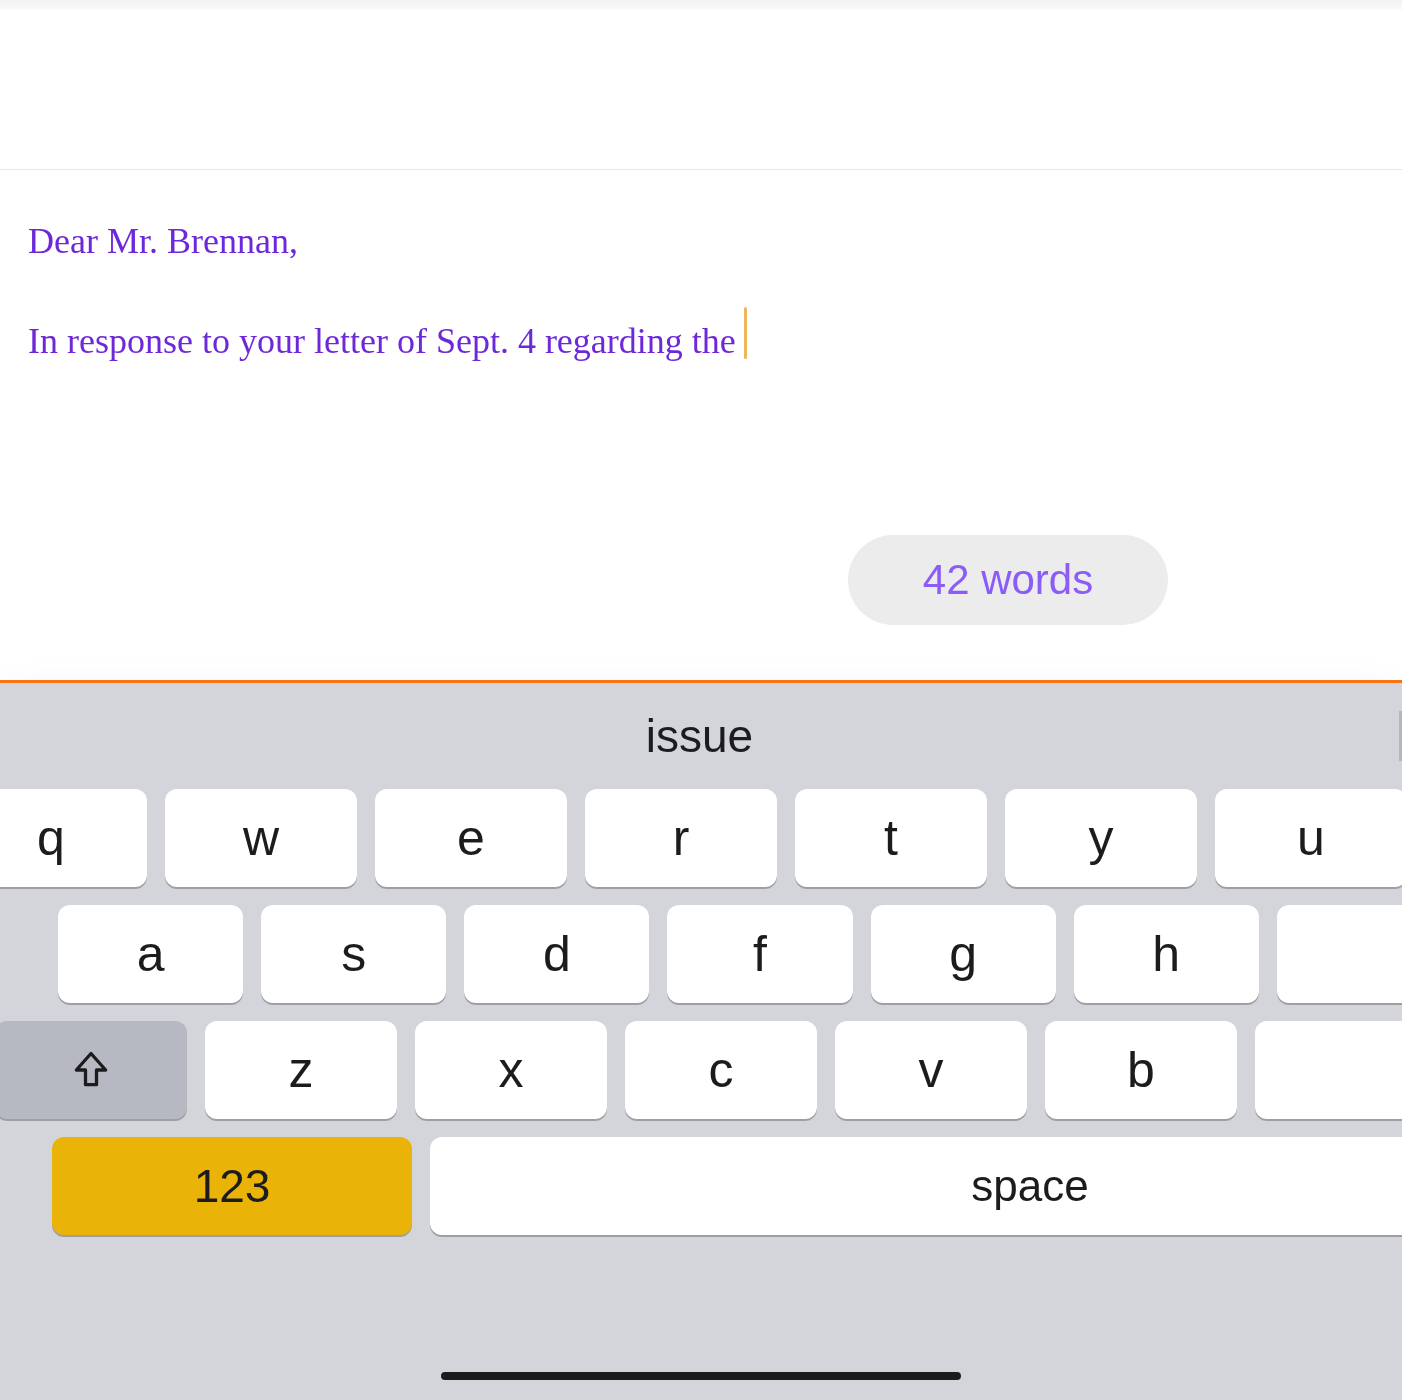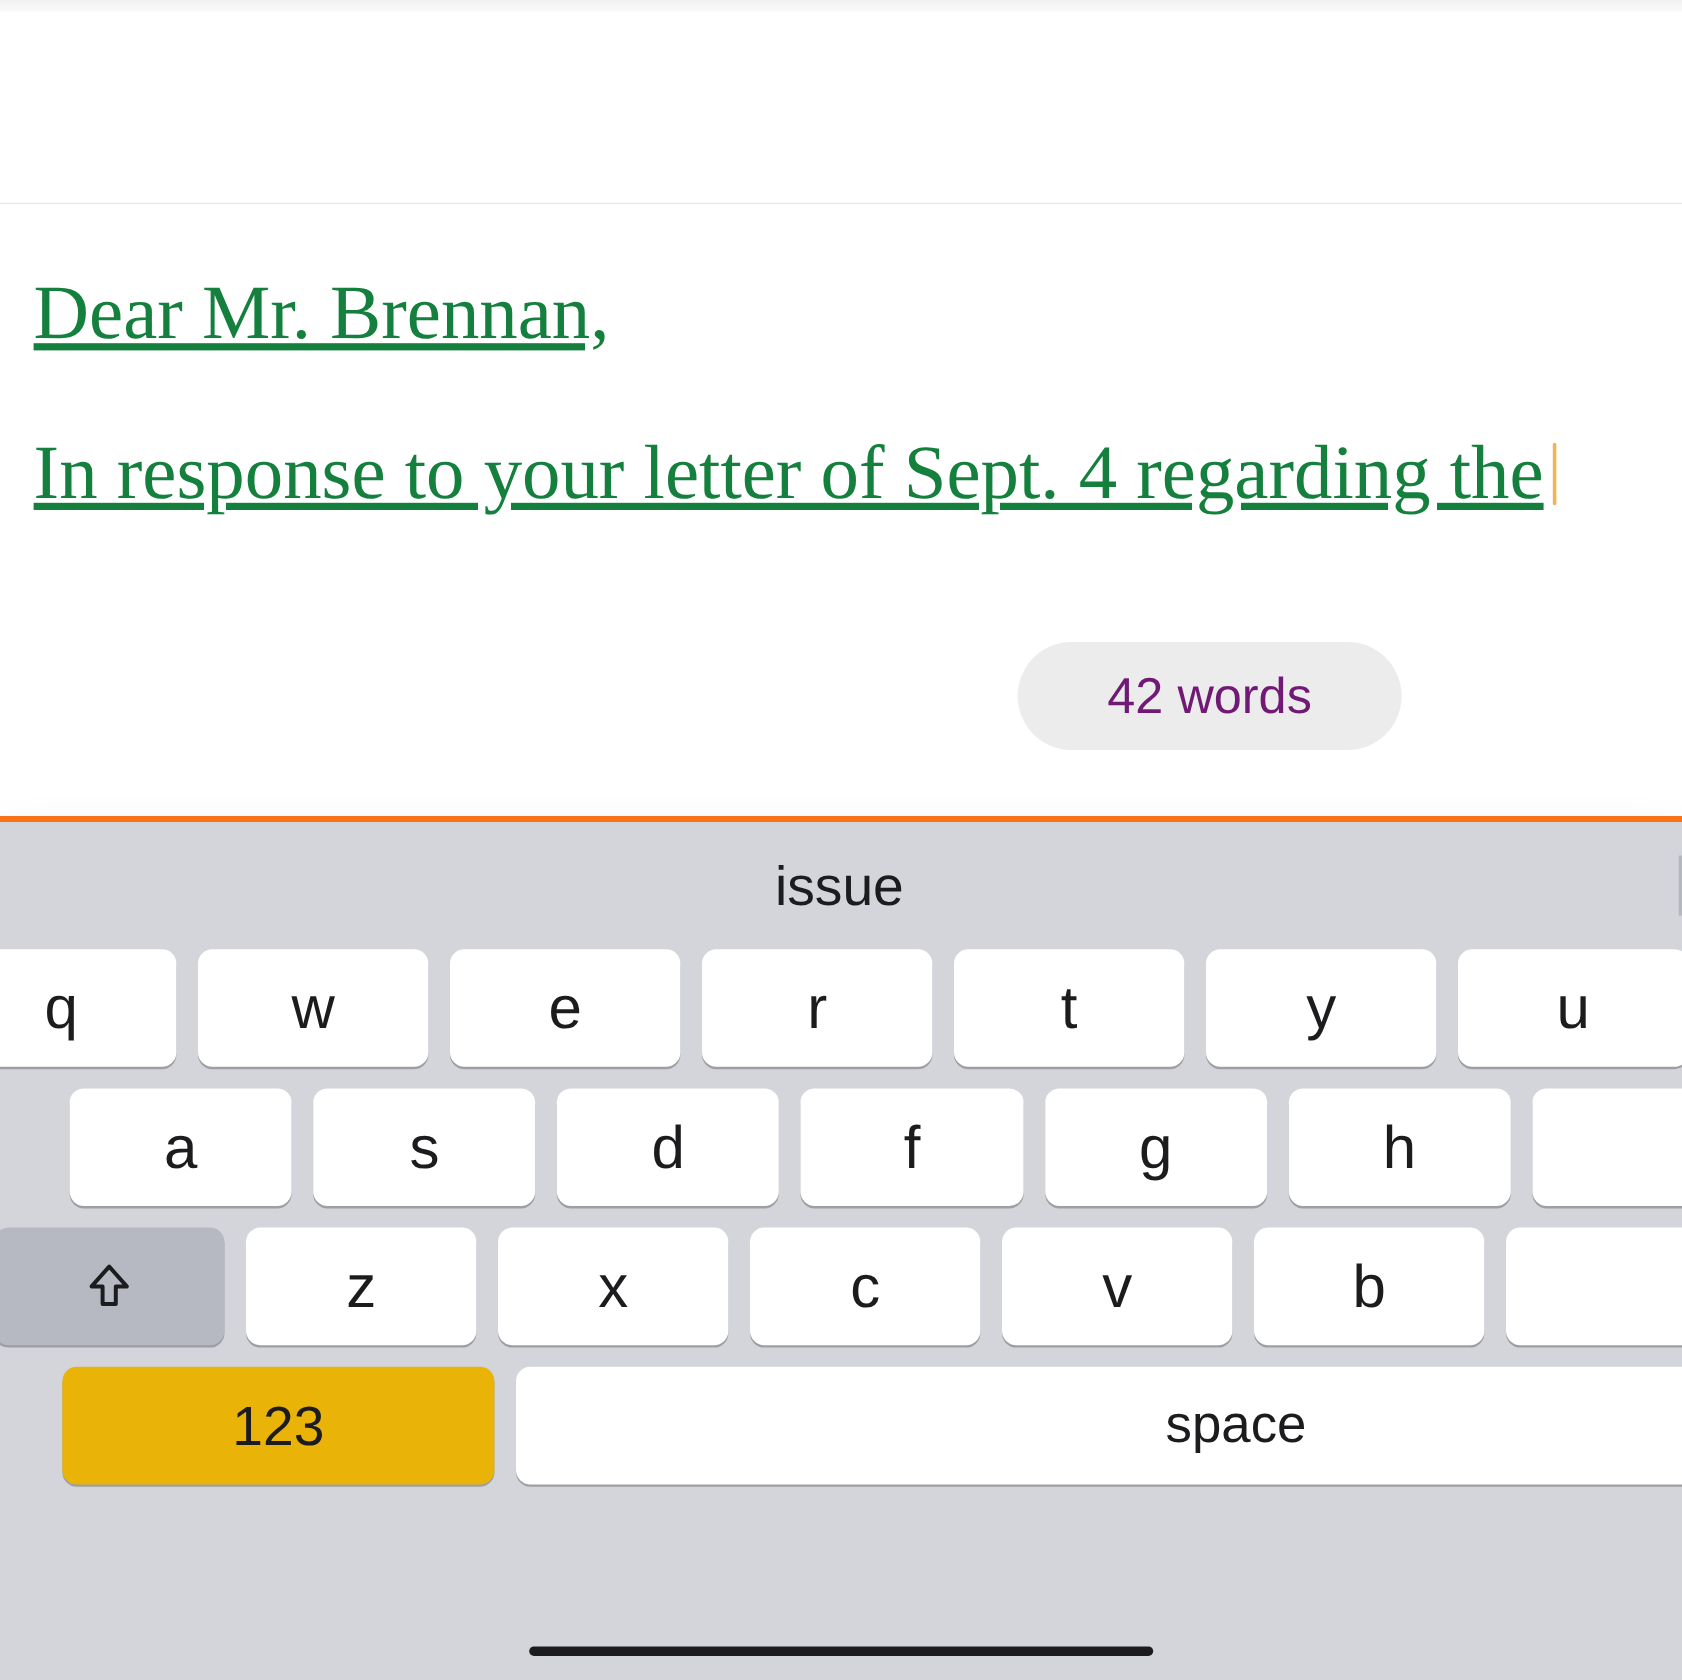--- a/index.html
+++ b/index.html
@@ -23,24 +23,23 @@
       height: 160px;
       background: #fff;
       border-bottom: 1px solid #e7e7e8;
     }
     .editor {
       position: absolute;
       top: 215px;
       left: 28px;
       right: 28px;
       font-family: Georgia, "Times New Roman", serif;
-      font-size: 64px;
-      color: #15803d;
+      font-size: 36px;
+      color: #6d28d9;
       line-height: 1.45;
-      text-decoration: underline;
     }
     .editor .para1 { margin-bottom: 40px; }
     .cursor {
       display: inline-block;
       width: 3px;
       height: 52px;
       background: #efb659;
       border-radius: 2px;
       vertical-align: -6px;
       margin-left: 8px;
@@ -50,31 +49,31 @@
       top: 535px;
       left: 848px;
       width: 320px;
       height: 90px;
       background: #ececed;
       border-radius: 45px;
       display: flex;
       align-items: center;
       justify-content: center;
       font-size: 42px;
-      color: #701a75;
+      color: #8b5cf6;
       font-weight: 400;
     }
     
     .kbd {
       position: absolute;
       left: 0; right: 0;
       top: 680px;
       bottom: 0;
       background: #d3d5db;
-      border-top: 5px solid #f97316;
+      border-top: 3px solid #f97316;
       box-shadow: 0 30px 50px -10px rgba(0,0,0,0.35), 0 6px 0 0 rgba(0,0,0,0.04);
       overflow: hidden;
     }
     .suggestions {
       display: flex;
       height: 106px;
       align-items: center;
     }
     .sugg {
       flex: 1;

